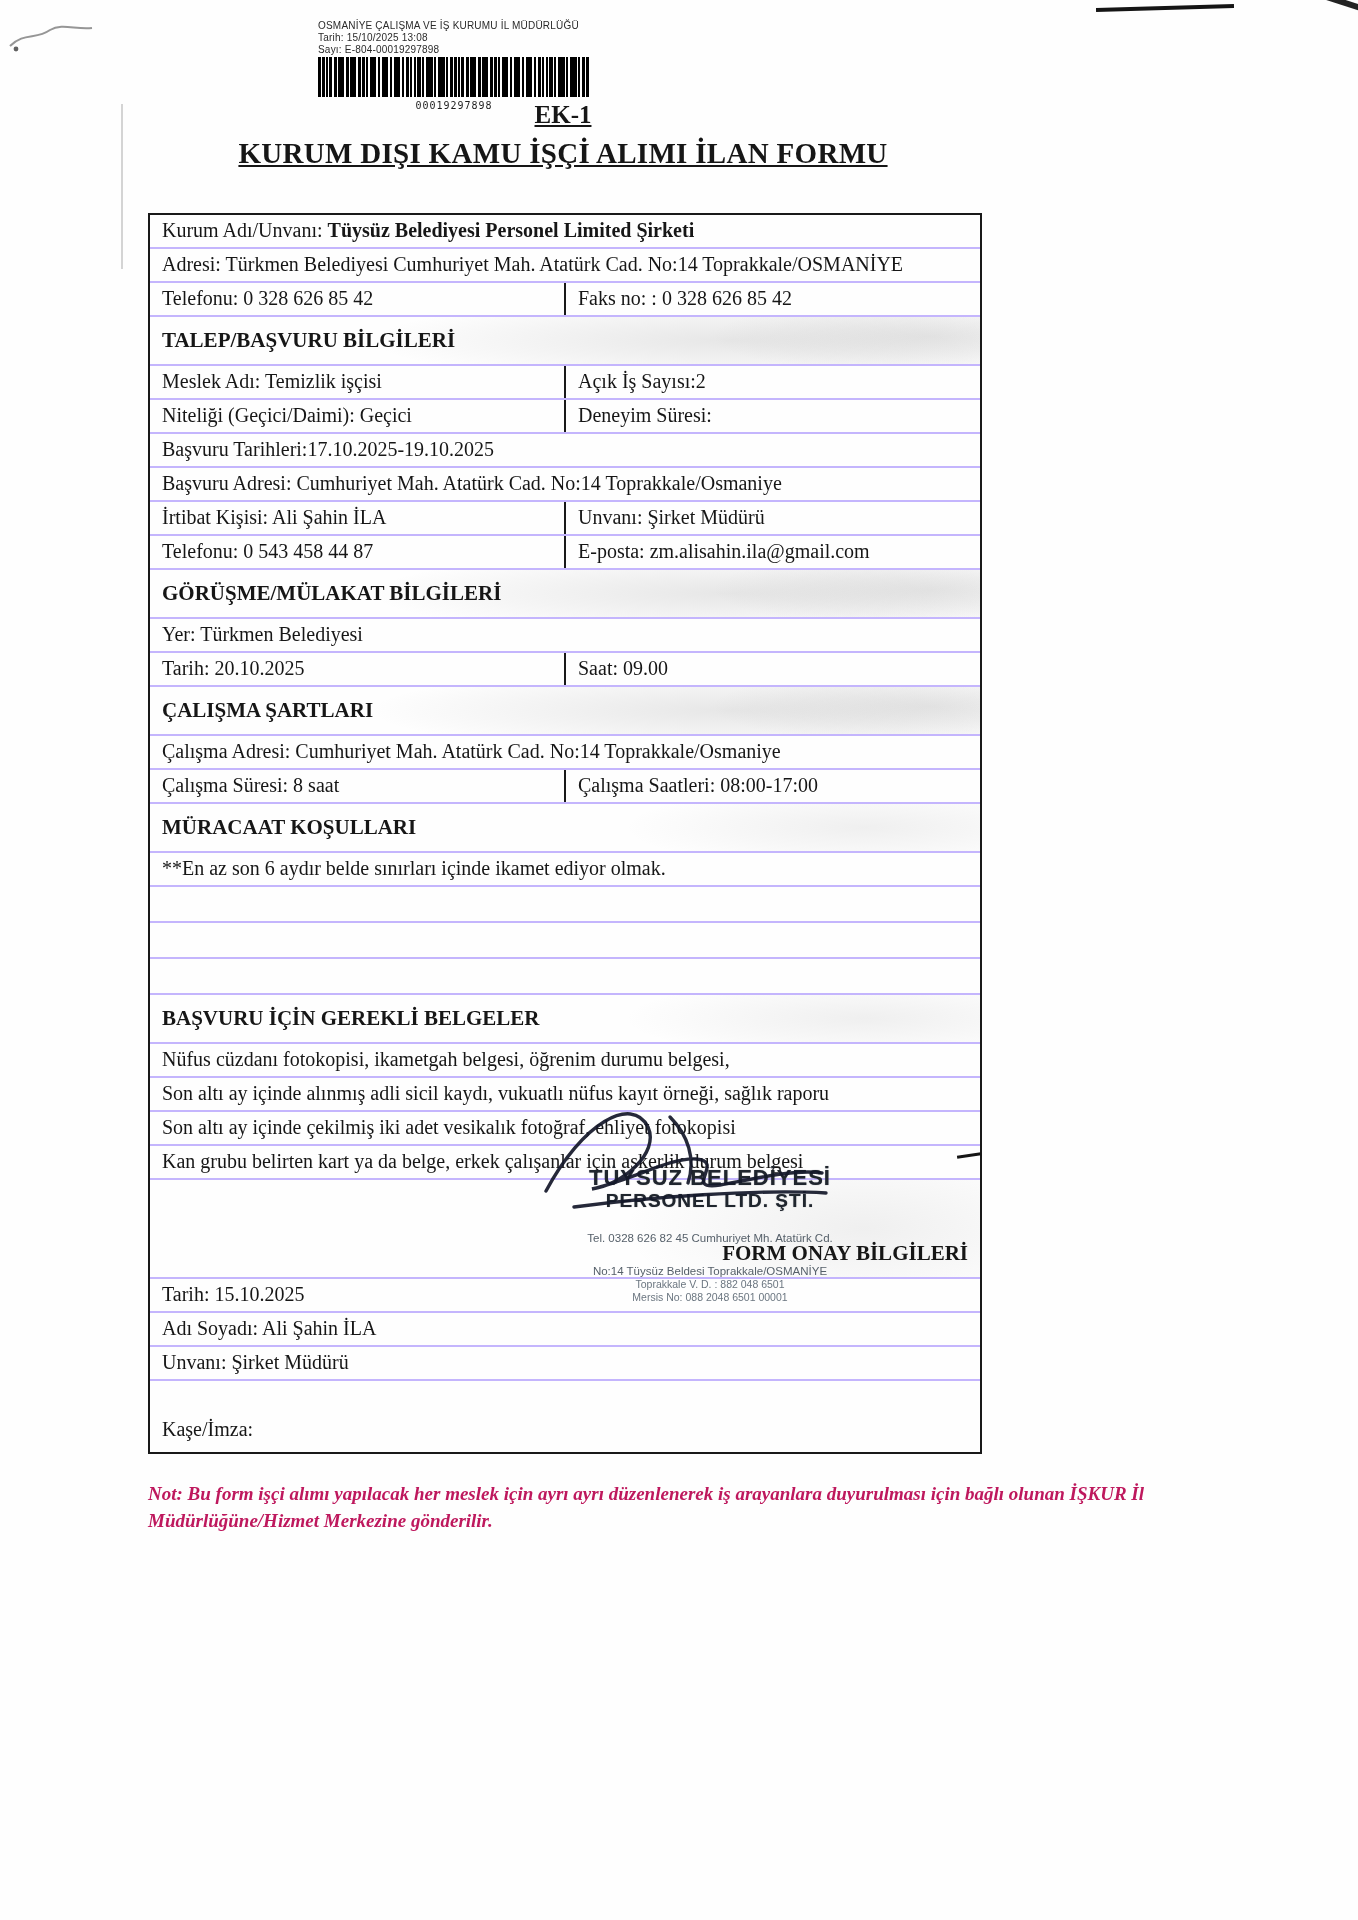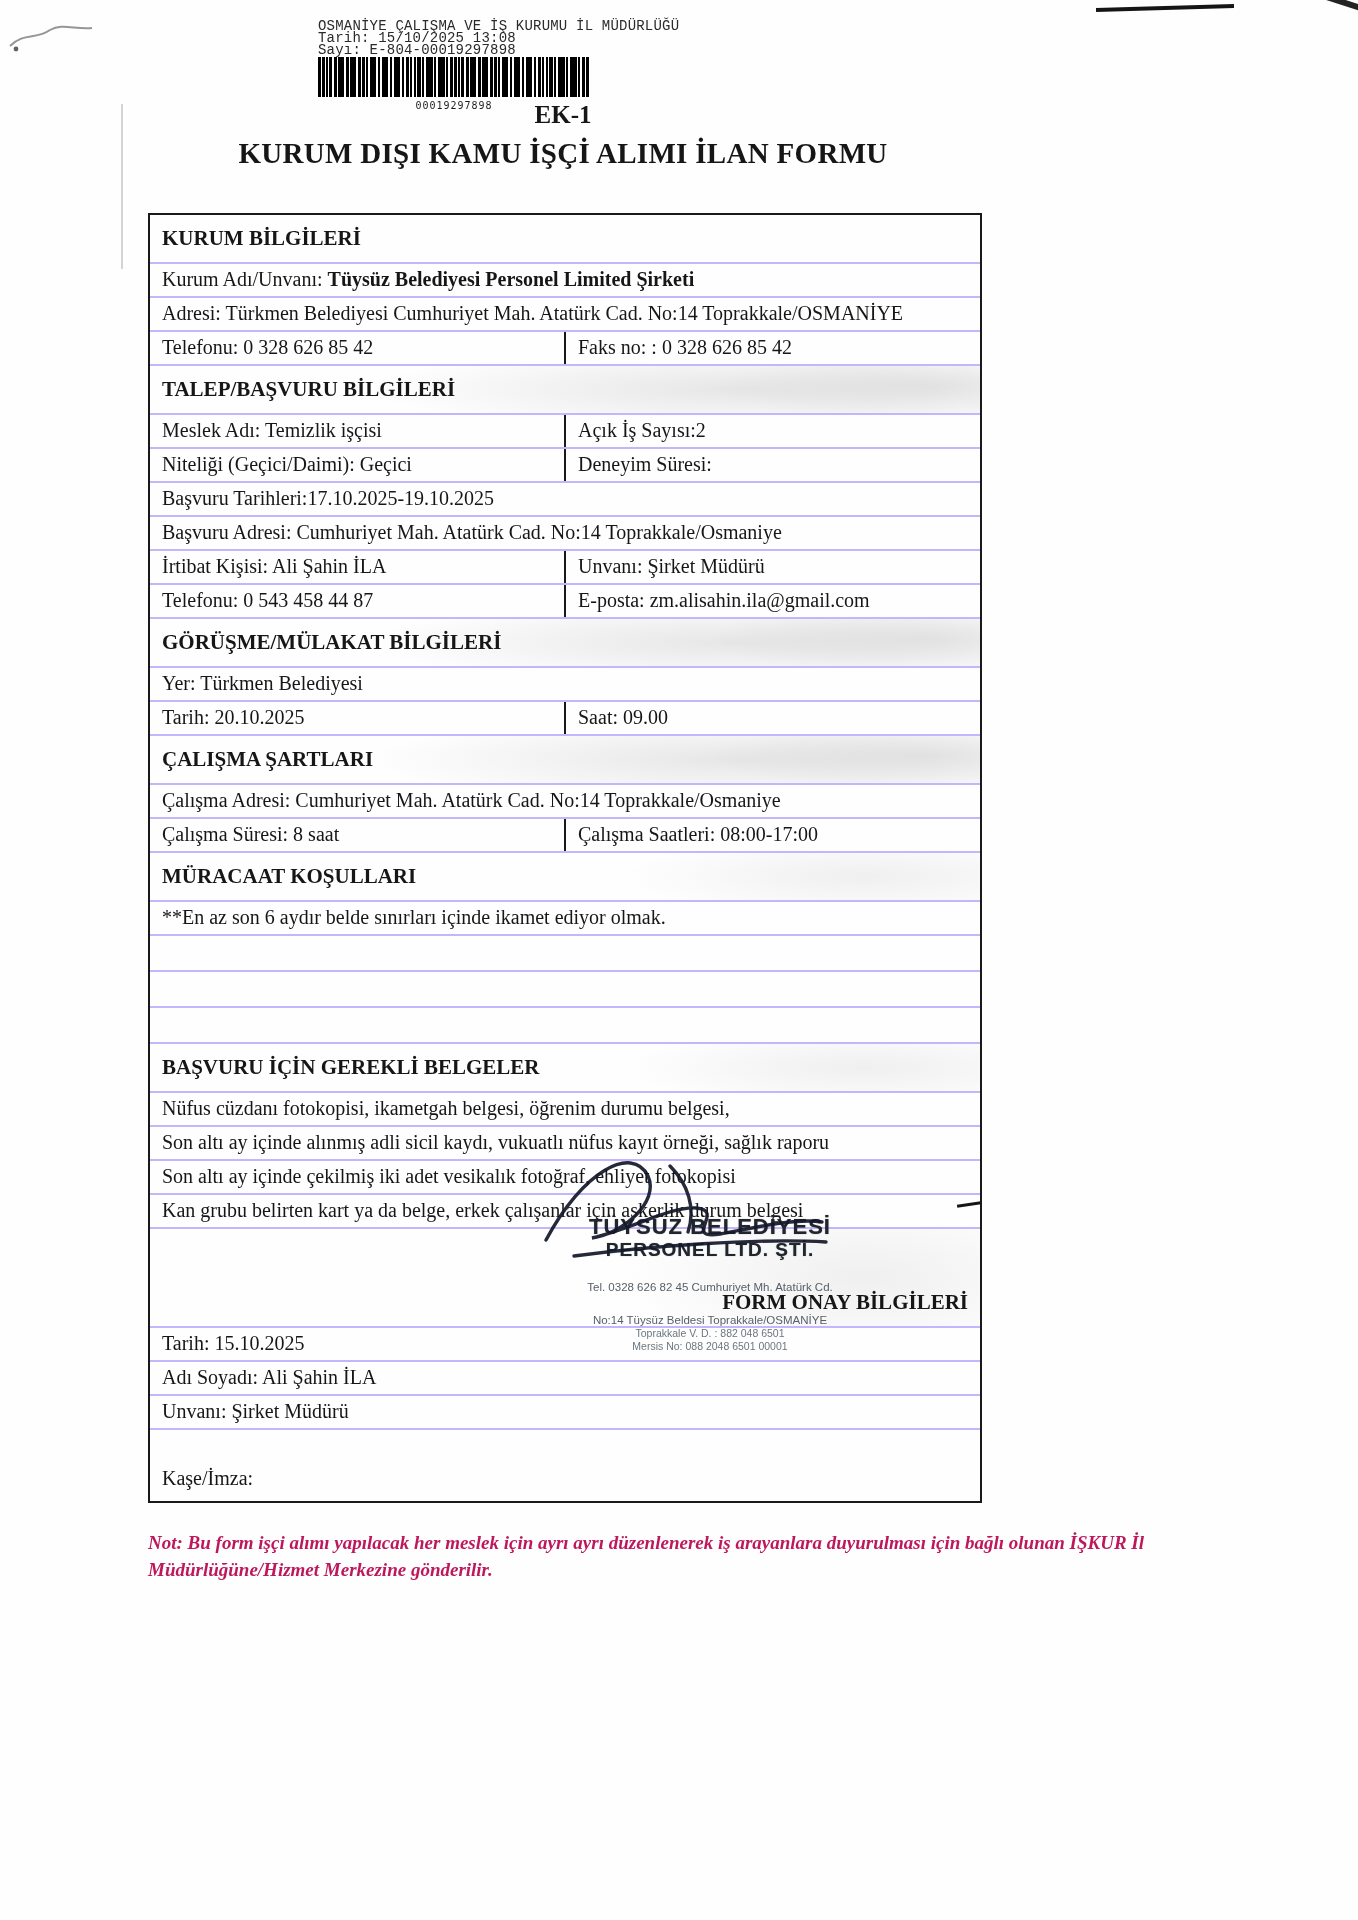--- a/index.html
+++ b/index.html
@@ -7,32 +7,32 @@
     position:relative;width:1358px;height:1920px;background:#fefefe;
     font-family:"Liberation Serif", serif;color:#161616;overflow:hidden;
   }
   
   .art{position:absolute;pointer-events:none;}
   .art-corner-squiggle{left:6px;top:20px;}
   .art-left-line{left:121px;top:104px;width:2px;height:165px;background:#c6c6c6;opacity:.75;}
   .art-topright-line{left:1096px;top:6px;width:138px;height:4px;background:#151515;transform:rotate(-1.6deg);}
   .art-corner-right{left:1318px;top:-2px;width:42px;height:6px;background:#232323;transform:rotate(18deg);}
   
-  .scan-header{position:absolute;left:318px;top:20px;font-family:Liberation Mono, monospace;
-    font-size:14px;line-height:12px;color:#2a2a2a;letter-spacing:.2px;}
+  .scan-header{position:absolute;left:318px;top:20px;font-family:Liberation Sans, sans-serif;
+    font-size:10px;line-height:12px;color:#2a2a2a;letter-spacing:.2px;}
   .barcode{position:absolute;left:318px;top:57px;width:272px;height:40px;
     background:
       repeating-linear-gradient(90deg,#000 0 2px,transparent 2px 4px),
       repeating-linear-gradient(90deg,#000 0 1px,transparent 1px 6px),
       repeating-linear-gradient(90deg,#000 0 3px,transparent 3px 11px);
   }
   .barcode-num{position:absolute;left:318px;top:100px;width:272px;text-align:center;
     font-family:"DejaVu Sans Mono",monospace;font-size:10px;letter-spacing:1px;color:#1c1c1c;}
   
-  .titles{position:absolute;left:148px;top:100px;width:830px;text-align:center;}
+  .titles{position:absolute;left:148px;top:100px;width:830px;text-align:center;text-decoration:underline;}
   .ek{font-weight:bold;font-size:25px;line-height:30px;}
   .form-title{font-weight:bold;font-size:29px;line-height:34px;margin-top:6px;letter-spacing:.3px;}
   
   .content{position:absolute;left:148px;top:213px;width:830px;}
   .tbl{position:relative;width:830px;border:2px solid #191919;background:#fefefe;}
   .row{border-top:2px solid #c4b5fd;padding:3px 12px 4px;font-size:20px;line-height:25px;}
   .tbl .row:first-child{border-top:none;}
   .row.head{font-weight:bold;font-size:21px;padding:11px 12px;}
   .row.split{display:flex;padding:0;}
   .row.split .cell{flex:1 1 50%;padding:3px 12px 4px;}
@@ -82,23 +82,20 @@
   <div class="barcode-num">00019297898</div>
 
   <div class="titles">
     <div class="ek">EK-1</div>
     <div class="form-title">KURUM DIŞI KAMU İŞÇİ ALIMI İLAN FORMU</div>
   </div>
 
   <div class="content">
     <div class="tbl">
 
-      <div class="row head">
-        <span>KURUM BİLGİLERİ</span>
-      </div>
       <div class="row">
         <span>Kurum Adı/Unvanı:</span>
         <span class="b">Tüysüz Belediyesi Personel Limited Şirketi</span>
       </div>
       <div class="row">Adresi: Türkmen Belediyesi Cumhuriyet Mah. Atatürk Cad. No:14 Toprakkale/OSMANİYE</div>
       <div class="row split">
         <div class="cell">Telefonu:  0 328 626 85 42</div>
         <div class="cell right">Faks no:  : 0 328 626 85 42</div>
       </div>
 

